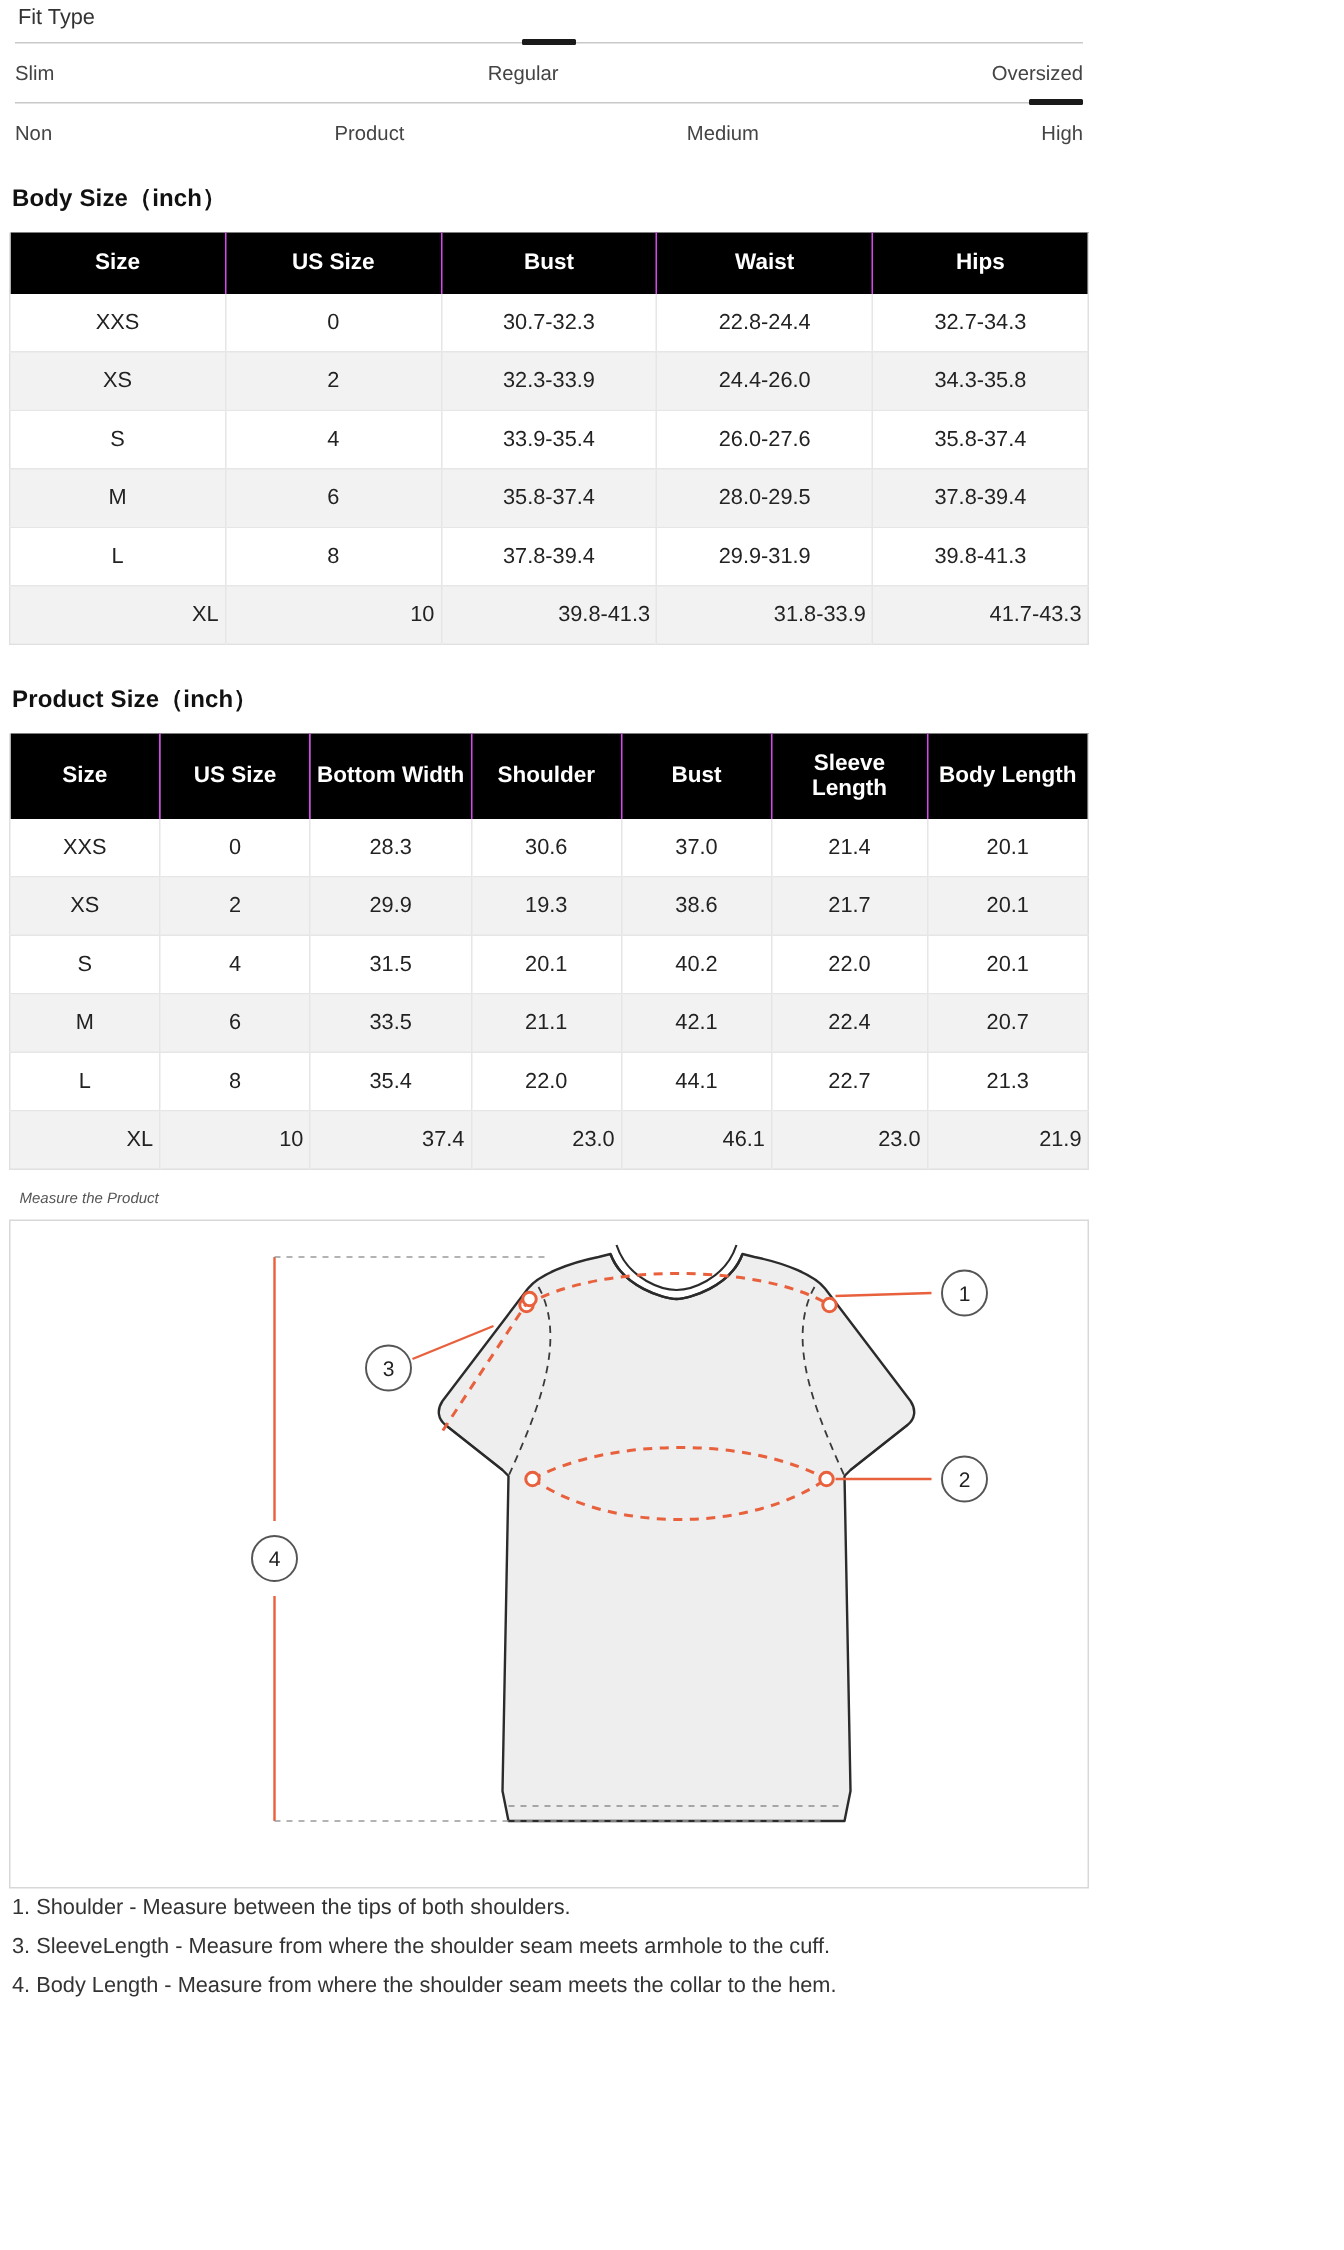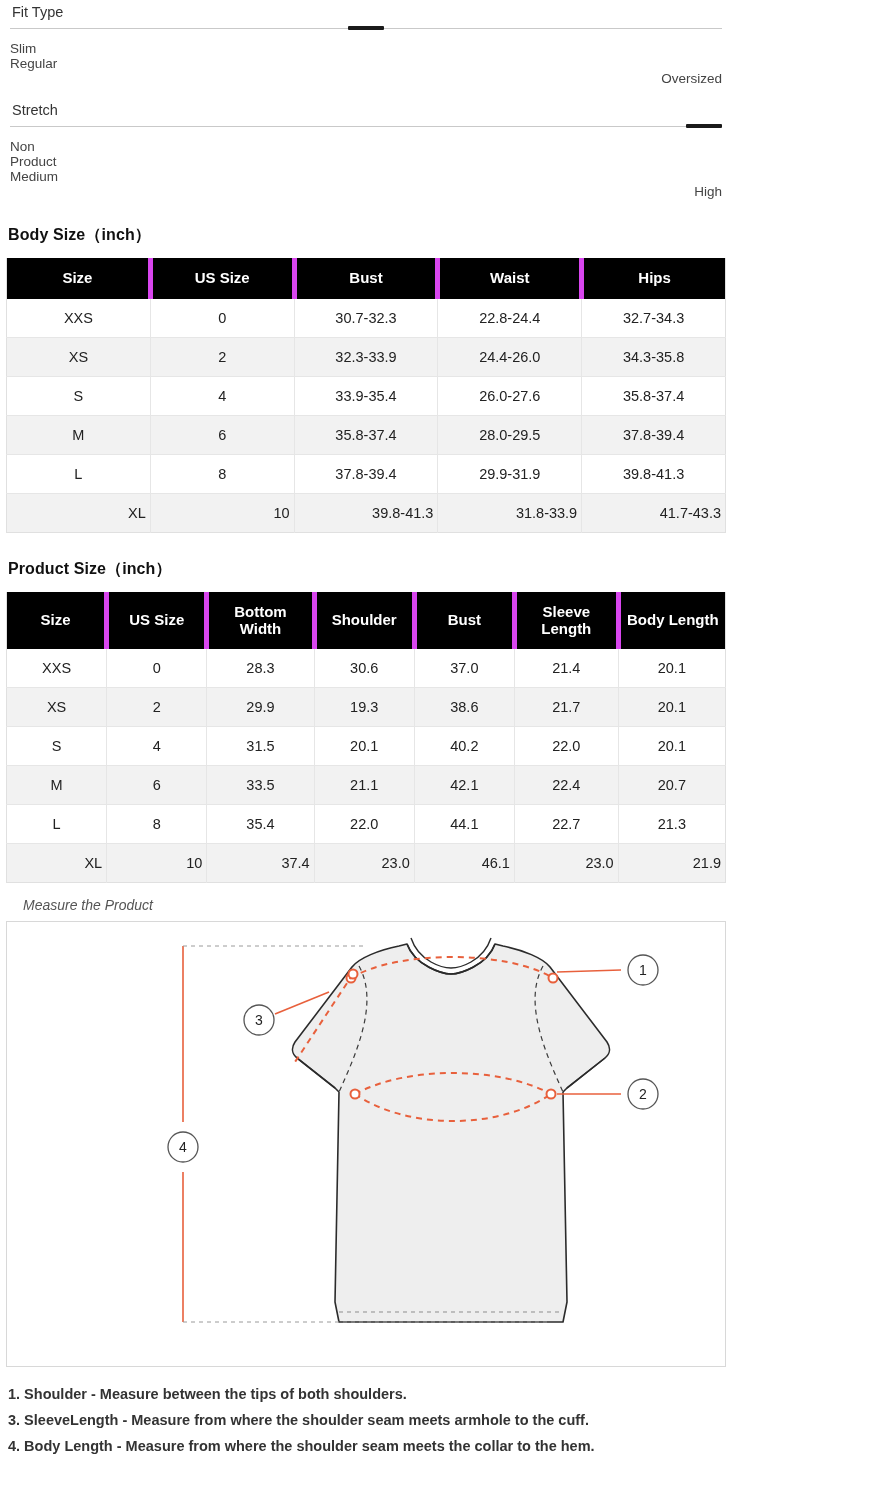--- a/index.html
+++ b/index.html
@@ -49,21 +49,20 @@
     height: 4px;
     background: #1a1a1a;
     border-radius: 1px;
   }
   .slider-labels {
     display: flex;
     justify-content: space-between;
     font-size: 13.5px;
     color: #444;
     padding: 9px 0 0 0;
-    flex-direction: column;
   }
   .slider-labels span { white-space: nowrap; }
   .slider-labels .lab-first { text-align: left; }
   .slider-labels .lab-last { text-align: right; }
 
   .gap-a { height: 12px; }
 
   
   h2.section-title {
     font-size: 16px;
@@ -80,55 +79,53 @@
     table-layout: fixed;
     font-size: 14.5px;
   }
   table.size-table th {
     background: #000000;
     color: #ffffff;
     font-weight: bold;
     font-size: 15px;
     padding: 12px 4px;
     text-align: center;
-    border-right: 5px solid #d946ef;
+    border-right: 1px solid #d946ef;
     line-height: 1.12;
   }
   table.size-table th:last-child { border-right: none; }
   table.size-table td {
     padding: 11px 4px;
     text-align: center;
     color: #222;
     border-right: 1px solid #e6e6e6;
     border-bottom: 1px solid #e6e6e6;
     font-size: 14.5px;
   }
   table.size-table td:last-child { border-right: none; }
   table.size-table tbody tr:nth-child(even) { background: #f2f2f2; }
   table.size-table tbody tr:nth-child(odd) { background: #ffffff; }
   table.size-table tbody tr:last-child td { border-bottom: none; text-align: right; }
   table.size-table { border: 1px solid #e0e0e0; border-top: none; }
 
   
   .measure-label {
-    font-size: 14px;
+    font-size: 10px;
     font-style: italic;
     color: #555;
-    margin: 14px 0 8px 17px;
+    margin: 14px 0 8px 7px;
   }
   .figure-box {
     border: 1px solid #d8d8d8;
     height: 446px;
     position: relative;
     background: #fff;
   }
   .notes {
-    margin-top: 14px;
     padding-left: 2px;
-    font-weight: bold;
   }
   .notes div {
     font-size: 14.5px;
     color: #333;
     padding: 5px 0;
   }
 </style>
 </head>
 <body>
 
@@ -143,21 +140,20 @@
     <div class="slider-labels" id="fit-labels">
         <span class="lab-first">Slim</span>
         <span>Regular</span>
         <span class="lab-last">Oversized</span>
       </div>
   </div>
 
   <div class="gap-a"></div>
 
   <div class="attr-block">
-    <div class="attr-title">Stretch</div>
     <div class="slider-wrap">
       <div class="slider-line"></div>
       <div class="slider-marker" id="stretch-marker" style="left: calc(100% - 36px);"></div>
     </div>
     <div class="slider-labels" id="stretch-labels">
         <span class="lab-first">Non</span>
         <span>Product</span>
         <span>Medium</span>
         <span class="lab-last">High</span>
       </div>

